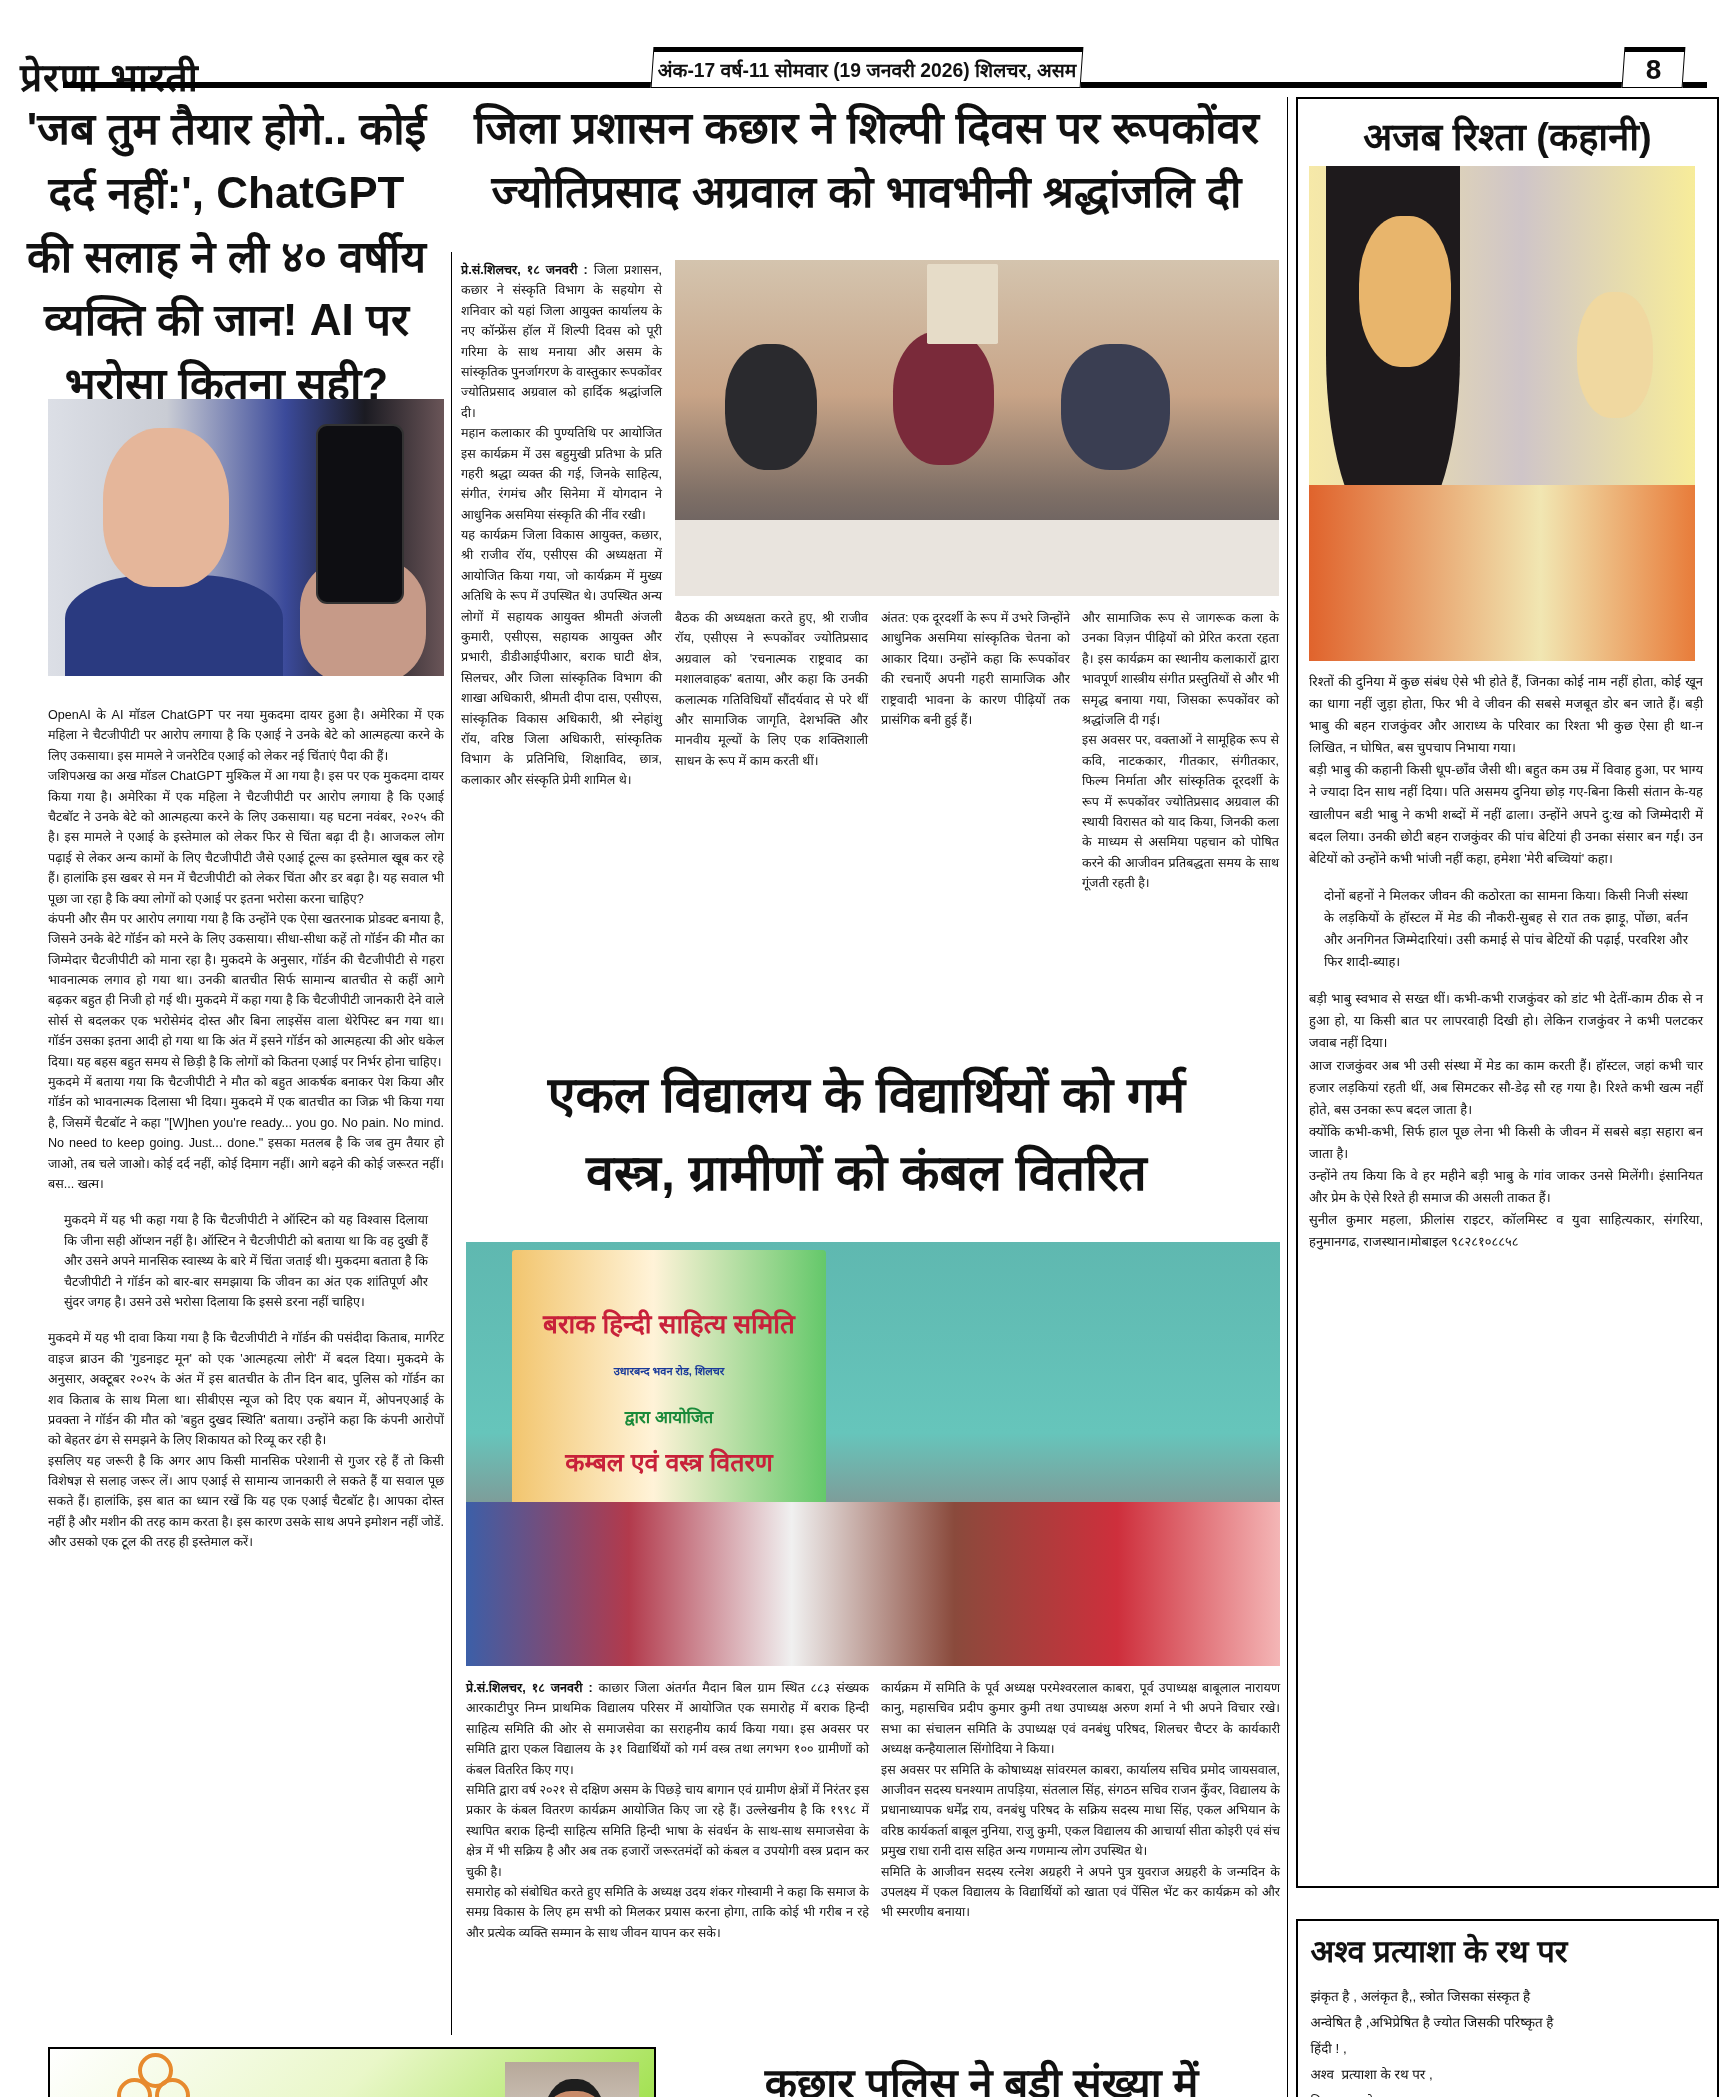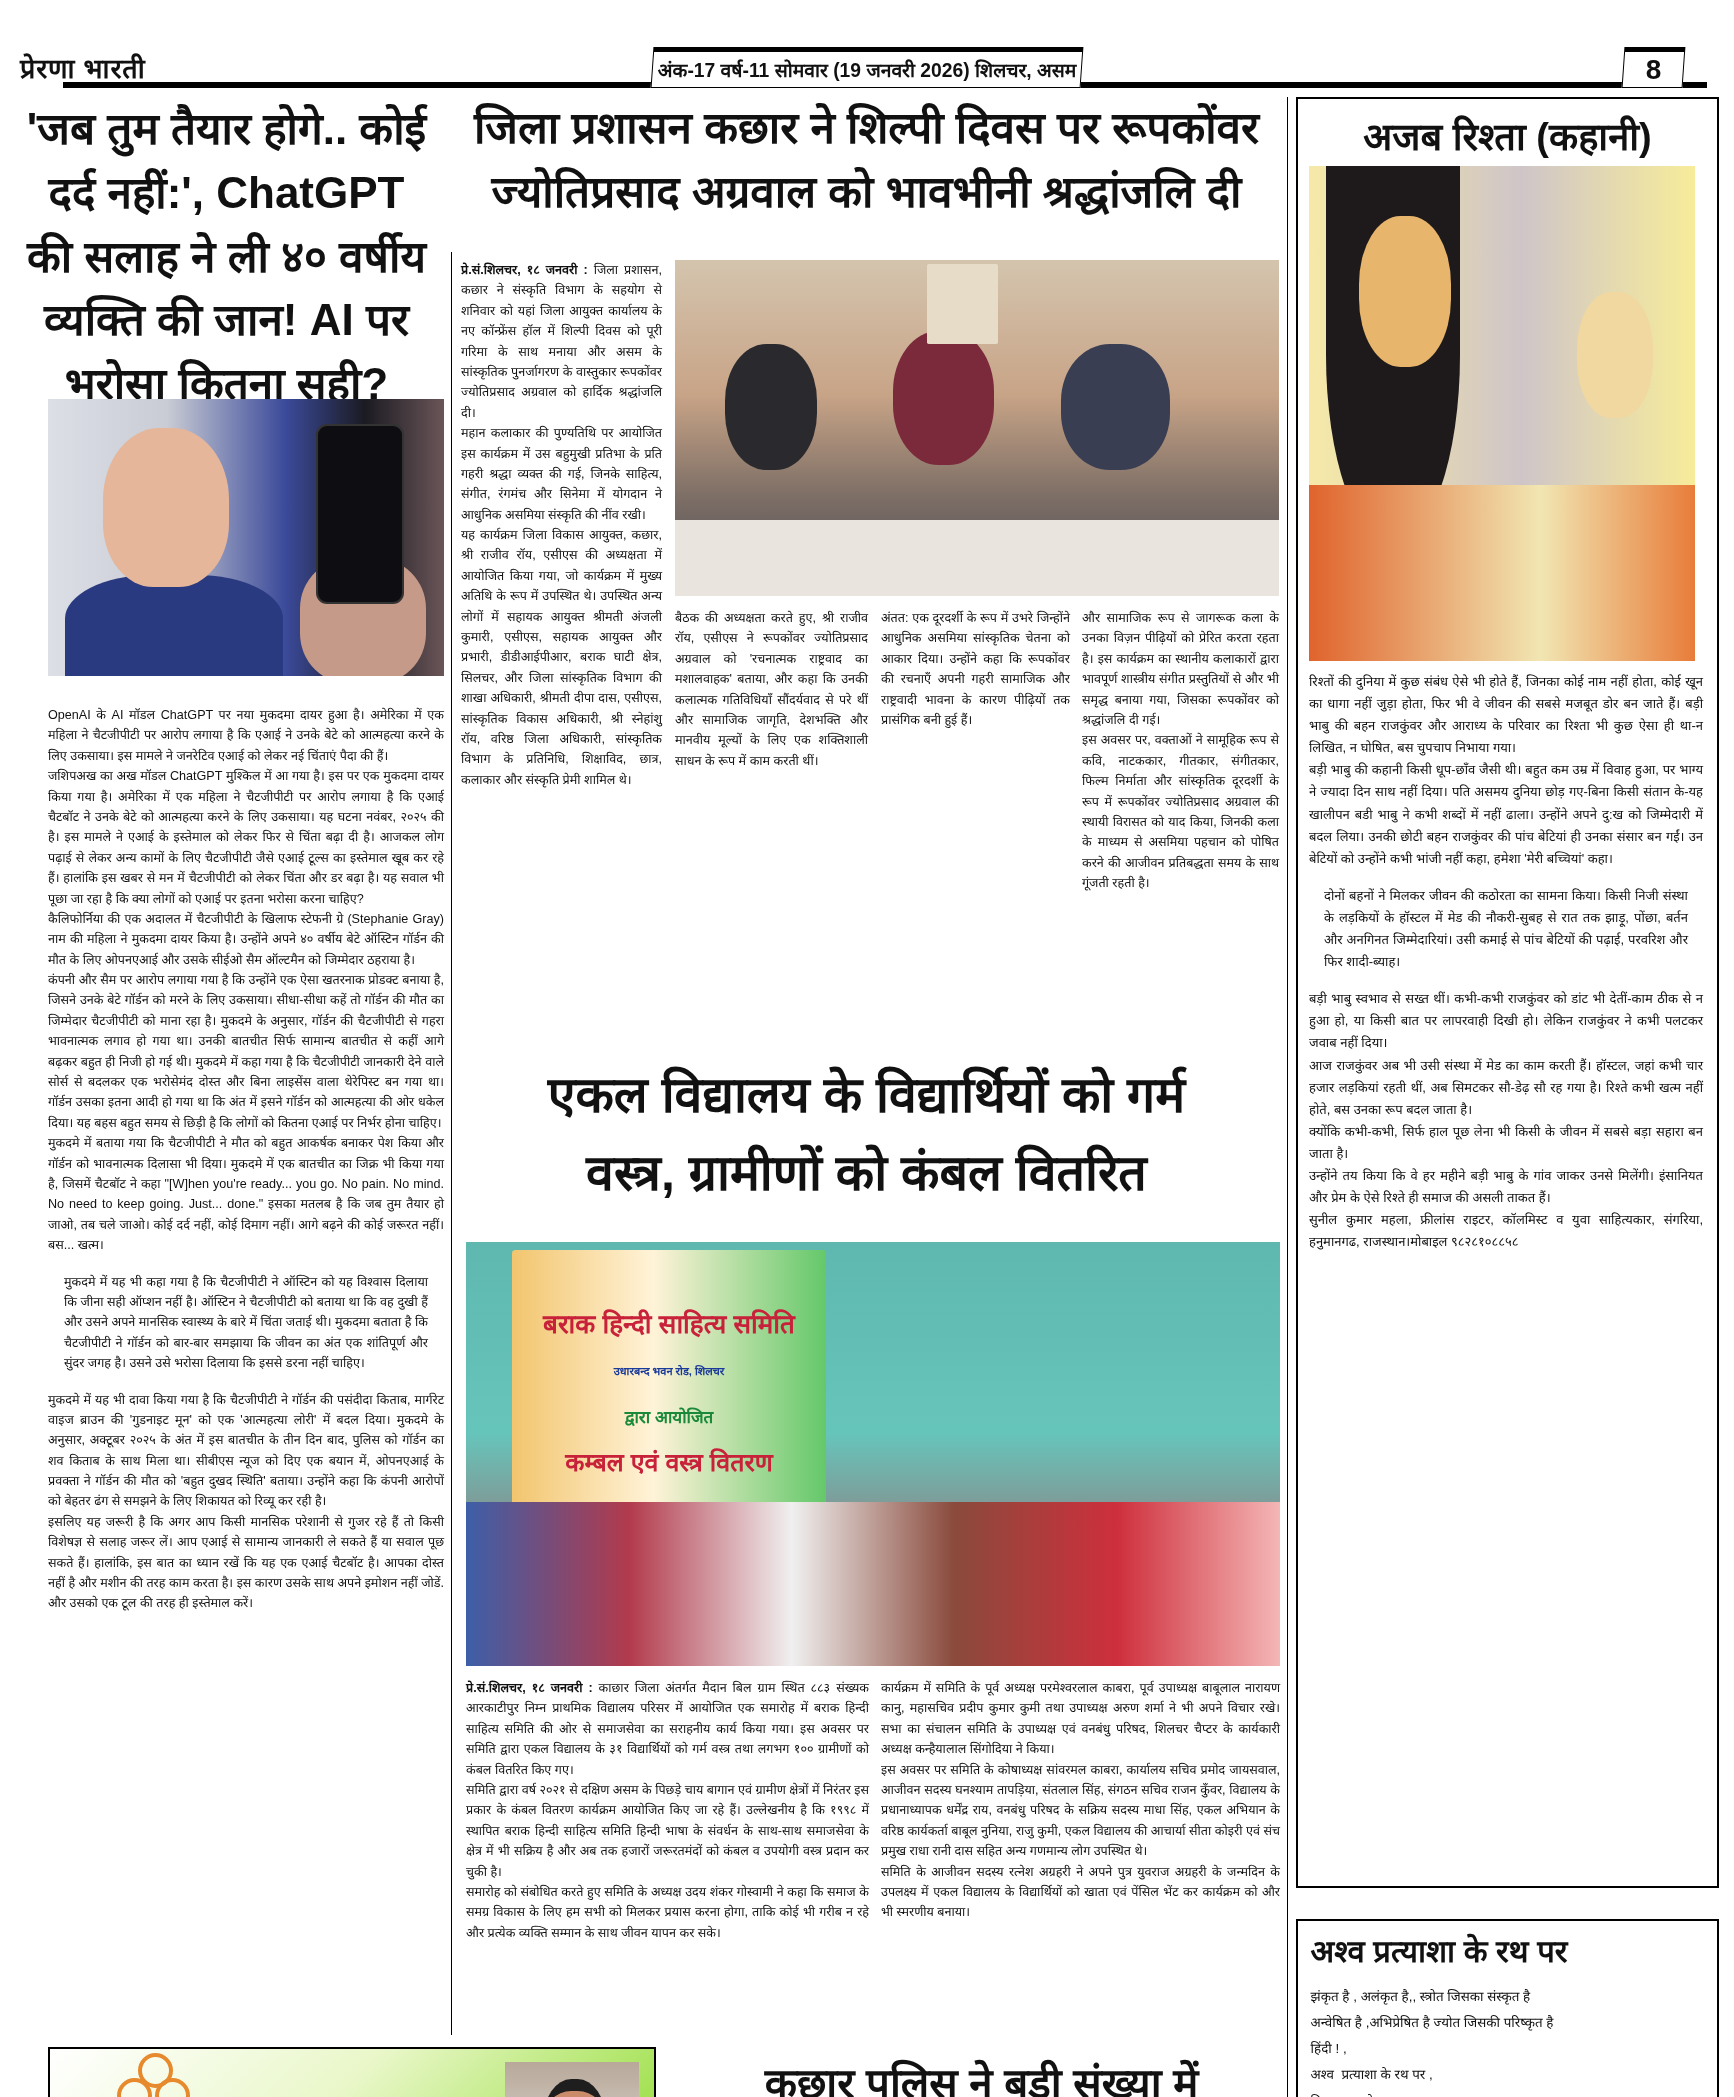--- a/index.html
+++ b/index.html
@@ -1,18 +1,18 @@
 <!DOCTYPE html>
 <html style="font-size:6.7px"><head>
 <meta charset="utf-8">
 <style>
   html,body{margin:0;padding:0;background:#fff;}
   body{width:1734px;height:2725px;position:relative;overflow:hidden;font-family:"Liberation Sans","DejaVu Sans",sans-serif;color:#111;}
   .abs{position:absolute;}
-  .masthead-title{left:20px;top:49px;font-size:27px;font-weight:bold;letter-spacing:0.8px;}
+  .masthead-title{left:20px;top:49px;font-size:39px;font-weight:bold;letter-spacing:0.8px;}
   .masthead-rule{left:63px;top:82px;width:1644px;height:5.9px;background:#000;}
   .issue-box{left:652px;top:47px;width:428px;height:35px;border:1.7px solid #000;border-top-width:5px;display:flex;align-items:center;justify-content:center;font-size:19.3px;font-weight:bold;transform:skewX(-4deg);background:#fff;}
   .issue-box span{transform:skewX(4deg);display:inline-block;}
   .page-no{left:1623px;top:47px;width:59px;height:35px;border:1.7px solid #000;border-top-width:5px;display:flex;align-items:center;justify-content:center;font-size:28px;font-weight:bold;transform:skewX(-4deg);background:#fff;}
   .headline{font-weight:bold;line-height:1.45;text-align:center;}
   .hl-left{left:25px;top:97px;width:403px;font-size:44px;}
   .hl-mid1{left:449px;top:96px;width:835px;font-size:44px;}
   .hl-ekal{left:449px;top:1057px;width:835px;font-size:50px;line-height:1.55;}
   .hl-police{left:688px;top:2051px;width:587px;font-size:42px;line-height:1.55;}
   .photo{overflow:hidden;}
@@ -63,21 +63,20 @@
 <div class="abs headline hl-left">'जब तुम तैयार होगे.. कोई दर्द नहीं:', ChatGPT की सलाह ने ली ४० वर्षीय व्यक्ति की जान! AI पर भरोसा कितना सही?</div>
 <div class="abs photo ph-chatgpt">
   <div class="suit"></div>
   <div class="face"></div>
   <div class="hand"></div>
   <div class="phone"></div>
 </div>
 <div class="abs body-text" style="left:48px;top:705px;width:396px;">
   <p style="margin:0">OpenAI के AI मॉडल ChatGPT पर नया मुकदमा दायर हुआ है। अमेरिका में एक महिला ने चैटजीपीटी पर आरोप लगाया है कि एआई ने उनके बेटे को आत्महत्या करने के लिए उकसाया। इस मामले ने जनरेटिव एआई को लेकर नई चिंताएं पैदा की हैं।</p>
   <p style="margin:0">जशिपअख का अख मॉडल ChatGPT मुश्किल में आ गया है। इस पर एक मुकदमा दायर किया गया है। अमेरिका में एक महिला ने चैटजीपीटी पर आरोप लगाया है कि एआई चैटबॉट ने उनके बेटे को आत्महत्या करने के लिए उकसाया। यह घटना नवंबर, २०२५ की है। इस मामले ने एआई के इस्तेमाल को लेकर फिर से चिंता बढ़ा दी है। आजकल लोग पढ़ाई से लेकर अन्य कामों के लिए चैटजीपीटी जैसे एआई टूल्स का इस्तेमाल खूब कर रहे हैं। हालांकि इस खबर से मन में चैटजीपीटी को लेकर चिंता और डर बढ़ा है। यह सवाल भी पूछा जा रहा है कि क्या लोगों को एआई पर इतना भरोसा करना चाहिए?</p>
-  <p style="margin:0">कैलिफोर्निया की एक अदालत में चैटजीपीटी के खिलाफ स्टेफनी ग्रे (Stephanie Gray) नाम की महिला ने मुकदमा दायर किया है। उन्होंने अपने ४० वर्षीय बेटे ऑस्टिन गॉर्डन की मौत के लिए ओपनएआई और उसके सीईओ सैम ऑल्टमैन को जिम्मेदार ठहराया है।</p>
   <p style="margin:0">कंपनी और सैम पर आरोप लगाया गया है कि उन्होंने एक ऐसा खतरनाक प्रोडक्ट बनाया है, जिसने उनके बेटे गॉर्डन को मरने के लिए उकसाया। सीधा-सीधा कहें तो गॉर्डन की मौत का जिम्मेदार चैटजीपीटी को माना रहा है। मुकदमे के अनुसार, गॉर्डन की चैटजीपीटी से गहरा भावनात्मक लगाव हो गया था। उनकी बातचीत सिर्फ सामान्य बातचीत से कहीं आगे बढ़कर बहुत ही निजी हो गई थी। मुकदमे में कहा गया है कि चैटजीपीटी जानकारी देने वाले सोर्स से बदलकर एक भरोसेमंद दोस्त और बिना लाइसेंस वाला थेरेपिस्ट बन गया था। गॉर्डन उसका इतना आदी हो गया था कि अंत में इसने गॉर्डन को आत्महत्या की ओर धकेल दिया। यह बहस बहुत समय से छिड़ी है कि लोगों को कितना एआई पर निर्भर होना चाहिए।</p>
   <p style="margin:0">मुकदमे में बताया गया कि चैटजीपीटी ने मौत को बहुत आकर्षक बनाकर पेश किया और गॉर्डन को भावनात्मक दिलासा भी दिया। मुकदमे में एक बातचीत का जिक्र भी किया गया है, जिसमें चैटबॉट ने कहा "[W]hen you're ready... you go. No pain. No mind. No need to keep going. Just... done." इसका मतलब है कि जब तुम तैयार हो जाओ, तब चले जाओ। कोई दर्द नहीं, कोई दिमाग नहीं। आगे बढ़ने की कोई जरूरत नहीं। बस... खत्म।</p>
   <p style="margin:16px">मुकदमे में यह भी कहा गया है कि चैटजीपीटी ने ऑस्टिन को यह विश्वास दिलाया कि जीना सही ऑप्शन नहीं है। ऑस्टिन ने चैटजीपीटी को बताया था कि वह दुखी हैं और उसने अपने मानसिक स्वास्थ्य के बारे में चिंता जताई थी। मुकदमा बताता है कि चैटजीपीटी ने गॉर्डन को बार-बार समझाया कि जीवन का अंत एक शांतिपूर्ण और सुंदर जगह है। उसने उसे भरोसा दिलाया कि इससे डरना नहीं चाहिए।</p>
   <p style="margin:0">मुकदमे में यह भी दावा किया गया है कि चैटजीपीटी ने गॉर्डन की पसंदीदा किताब, मार्गरेट वाइज ब्राउन की 'गुडनाइट मून' को एक 'आत्महत्या लोरी' में बदल दिया। मुकदमे के अनुसार, अक्टूबर २०२५ के अंत में इस बातचीत के तीन दिन बाद, पुलिस को गॉर्डन का शव किताब के साथ मिला था। सीबीएस न्यूज को दिए एक बयान में, ओपनएआई के प्रवक्ता ने गॉर्डन की मौत को 'बहुत दुखद स्थिति' बताया। उन्होंने कहा कि कंपनी आरोपों को बेहतर ढंग से समझने के लिए शिकायत को रिव्यू कर रही है।</p>
   <p style="margin:0">इसलिए यह जरूरी है कि अगर आप किसी मानसिक परेशानी से गुजर रहे हैं तो किसी विशेषज्ञ से सलाह जरूर लें। आप एआई से सामान्य जानकारी ले सकते हैं या सवाल पूछ सकते हैं। हालांकि, इस बात का ध्यान रखें कि यह एक एआई चैटबॉट है। आपका दोस्त नहीं है और मशीन की तरह काम करता है। इस कारण उसके साथ अपने इमोशन नहीं जोडें. और उसको एक टूल की तरह ही इस्तेमाल करें।</p>
 </div>
 
 <div class="abs headline hl-mid1">
   <div>जिला प्रशासन कछार ने शिल्पी दिवस पर रूपकोंवर</div>
   <div>ज्योतिप्रसाद अग्रवाल को भावभीनी श्रद्धांजलि दी</div>

